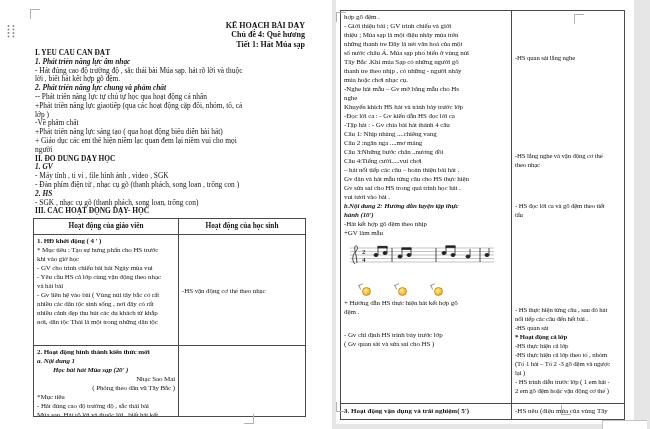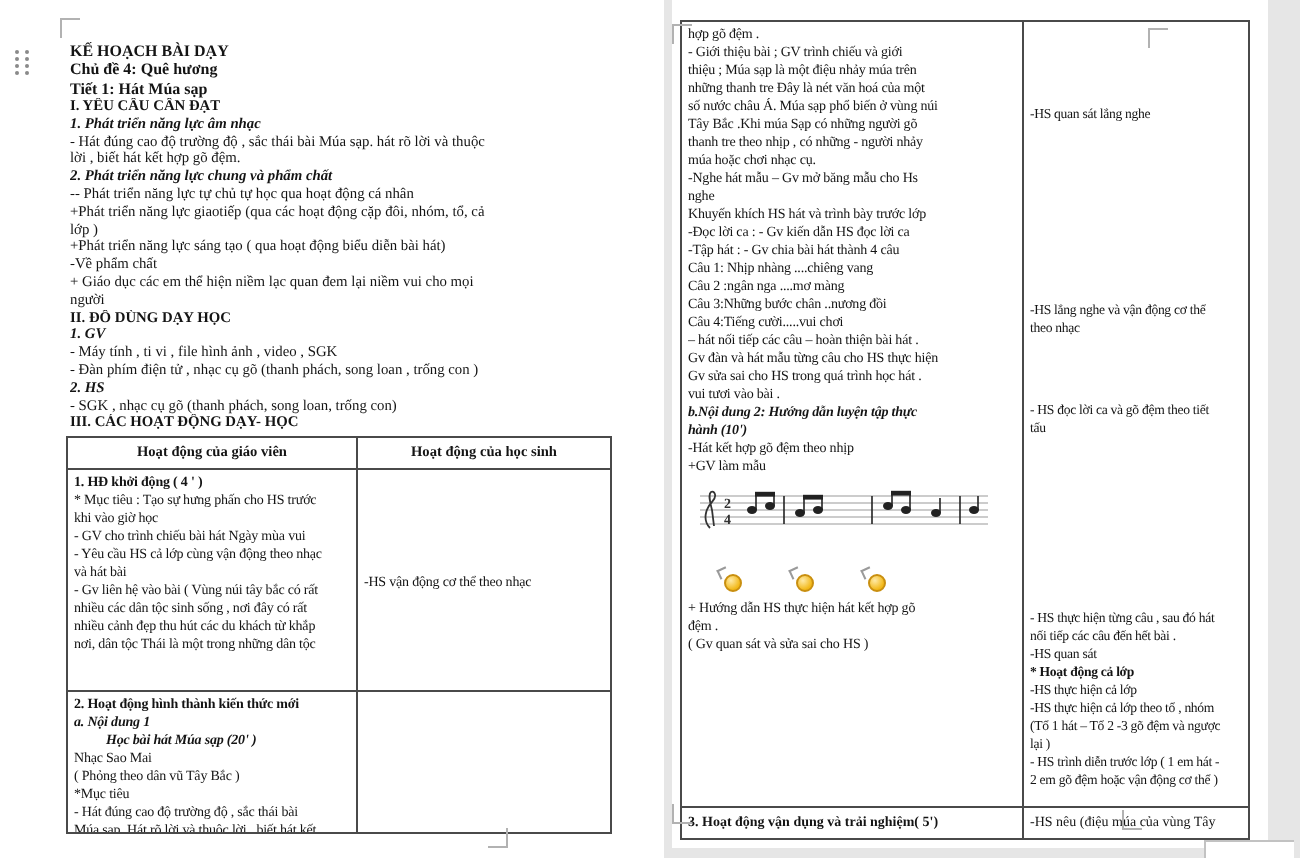--- a/index.html
+++ b/index.html
@@ -10,21 +10,21 @@
     color:#141414;
   }
   .page{position:absolute;background:#ffffff;}
   #page1{left:0;top:0;width:332px;height:429px;}
   #page2{left:336px;top:0;width:298px;height:424px;}
 
   
   .ln{white-space:nowrap;overflow:hidden;line-height:8.8px;font-size:7.4px;}
   .b{font-weight:bold;}
   .bi{font-weight:bold;font-style:italic;}
-  .c{text-align:left;}
+  .c{text-align:right;}
   .ind{padding-left:16px;}
 
   
   .titleblock{position:absolute;left:35px;top:21px;width:270px;}
   .titleblock .ln{line-height:9.4px;font-size:8px;}
   .bodylines{position:absolute;left:35px;top:49px;width:276px;}
 
   .tbl{position:absolute;border:1px solid #4a4a4a;box-sizing:border-box;background:#fff;}
   #tbl1{left:33px;top:218px;width:273px;}
   .trow{display:flex;border-top:1px solid #4a4a4a;overflow:hidden;}
@@ -95,22 +95,22 @@
 
     <div class="bodylines">
         <div class="ln b">I. YÊU CẦU CẦN ĐẠT</div>
         <div class="ln bi">1. Phát triển năng lực âm nhạc</div>
         <div class="ln ">- Hát đúng cao độ trường độ , sắc thái bài Múa sạp. hát rõ lời và thuộc</div>
         <div class="ln ">lời , biết hát kết hợp gõ đệm.</div>
         <div class="ln bi">2. Phát triển năng lực chung và phẩm chất</div>
         <div class="ln ">-- Phát triển năng lực tự chủ tự học qua hoạt động cá nhân</div>
         <div class="ln ">+Phát triển năng lực giaotiếp (qua các hoạt động cặp đôi, nhóm, tổ, cả</div>
         <div class="ln ">lớp )</div>
+        <div class="ln ">-Về phẩm chất</div>
         <div class="ln ">+Phát triển năng lực sáng tạo ( qua hoạt động biểu diễn bài hát)</div>
-        <div class="ln ">-Về phẩm chất</div>
         <div class="ln ">+ Giáo dục các em thể hiện niềm lạc quan đem lại niềm vui cho mọi</div>
         <div class="ln ">người</div>
         <div class="ln b">II. ĐỒ DÙNG DẠY HỌC</div>
         <div class="ln bi">1. GV</div>
         <div class="ln ">- Máy tính , ti vi , file hình ảnh , video , SGK</div>
         <div class="ln ">- Đàn phím điện tử , nhạc cụ gõ (thanh phách, song loan , trống con )</div>
         <div class="ln bi">2. HS</div>
         <div class="ln ">- SGK , nhạc cụ gõ (thanh phách, song loan, trống con)</div>
         <div class="ln b">III. CÁC HOẠT ĐỘNG DẠY- HỌC</div>
       </div>
@@ -229,20 +229,21 @@
             </svg>
             <div class="lyrics"></div>
             <div class="bells">
               <span class="bell"></span><span class="bell"></span><span class="bell"></span>
             </div>
           </div>
 
           <div>
               <div class="ln ">+ Hướng dẫn HS thực hiện hát kết hợp gõ</div>
               <div class="ln ">đệm .</div>
+              <div class="ln " style="margin-top: 14px;">- Gv chỉ định HS trình bày trước lớp</div>
               <div class="ln ">( Gv quan sát  và sửa sai cho HS )</div>
             </div>
         </div>
         <div class="td cright">
             <div class="ln " style="margin-top: 40px;">-HS quan sát lắng nghe</div>
             <div class="ln " style="margin-top: 89px;">-HS lắng nghe và vận động cơ thể</div>
             <div class="ln ">theo nhạc</div>
             <div class="ln " style="margin-top: 32px;">- HS đọc lời ca và gõ đệm theo tiết</div>
             <div class="ln ">tấu</div>
             <div class="ln " style="margin-top: 86px;">- HS thực hiện từng câu , sau đó hát</div>

